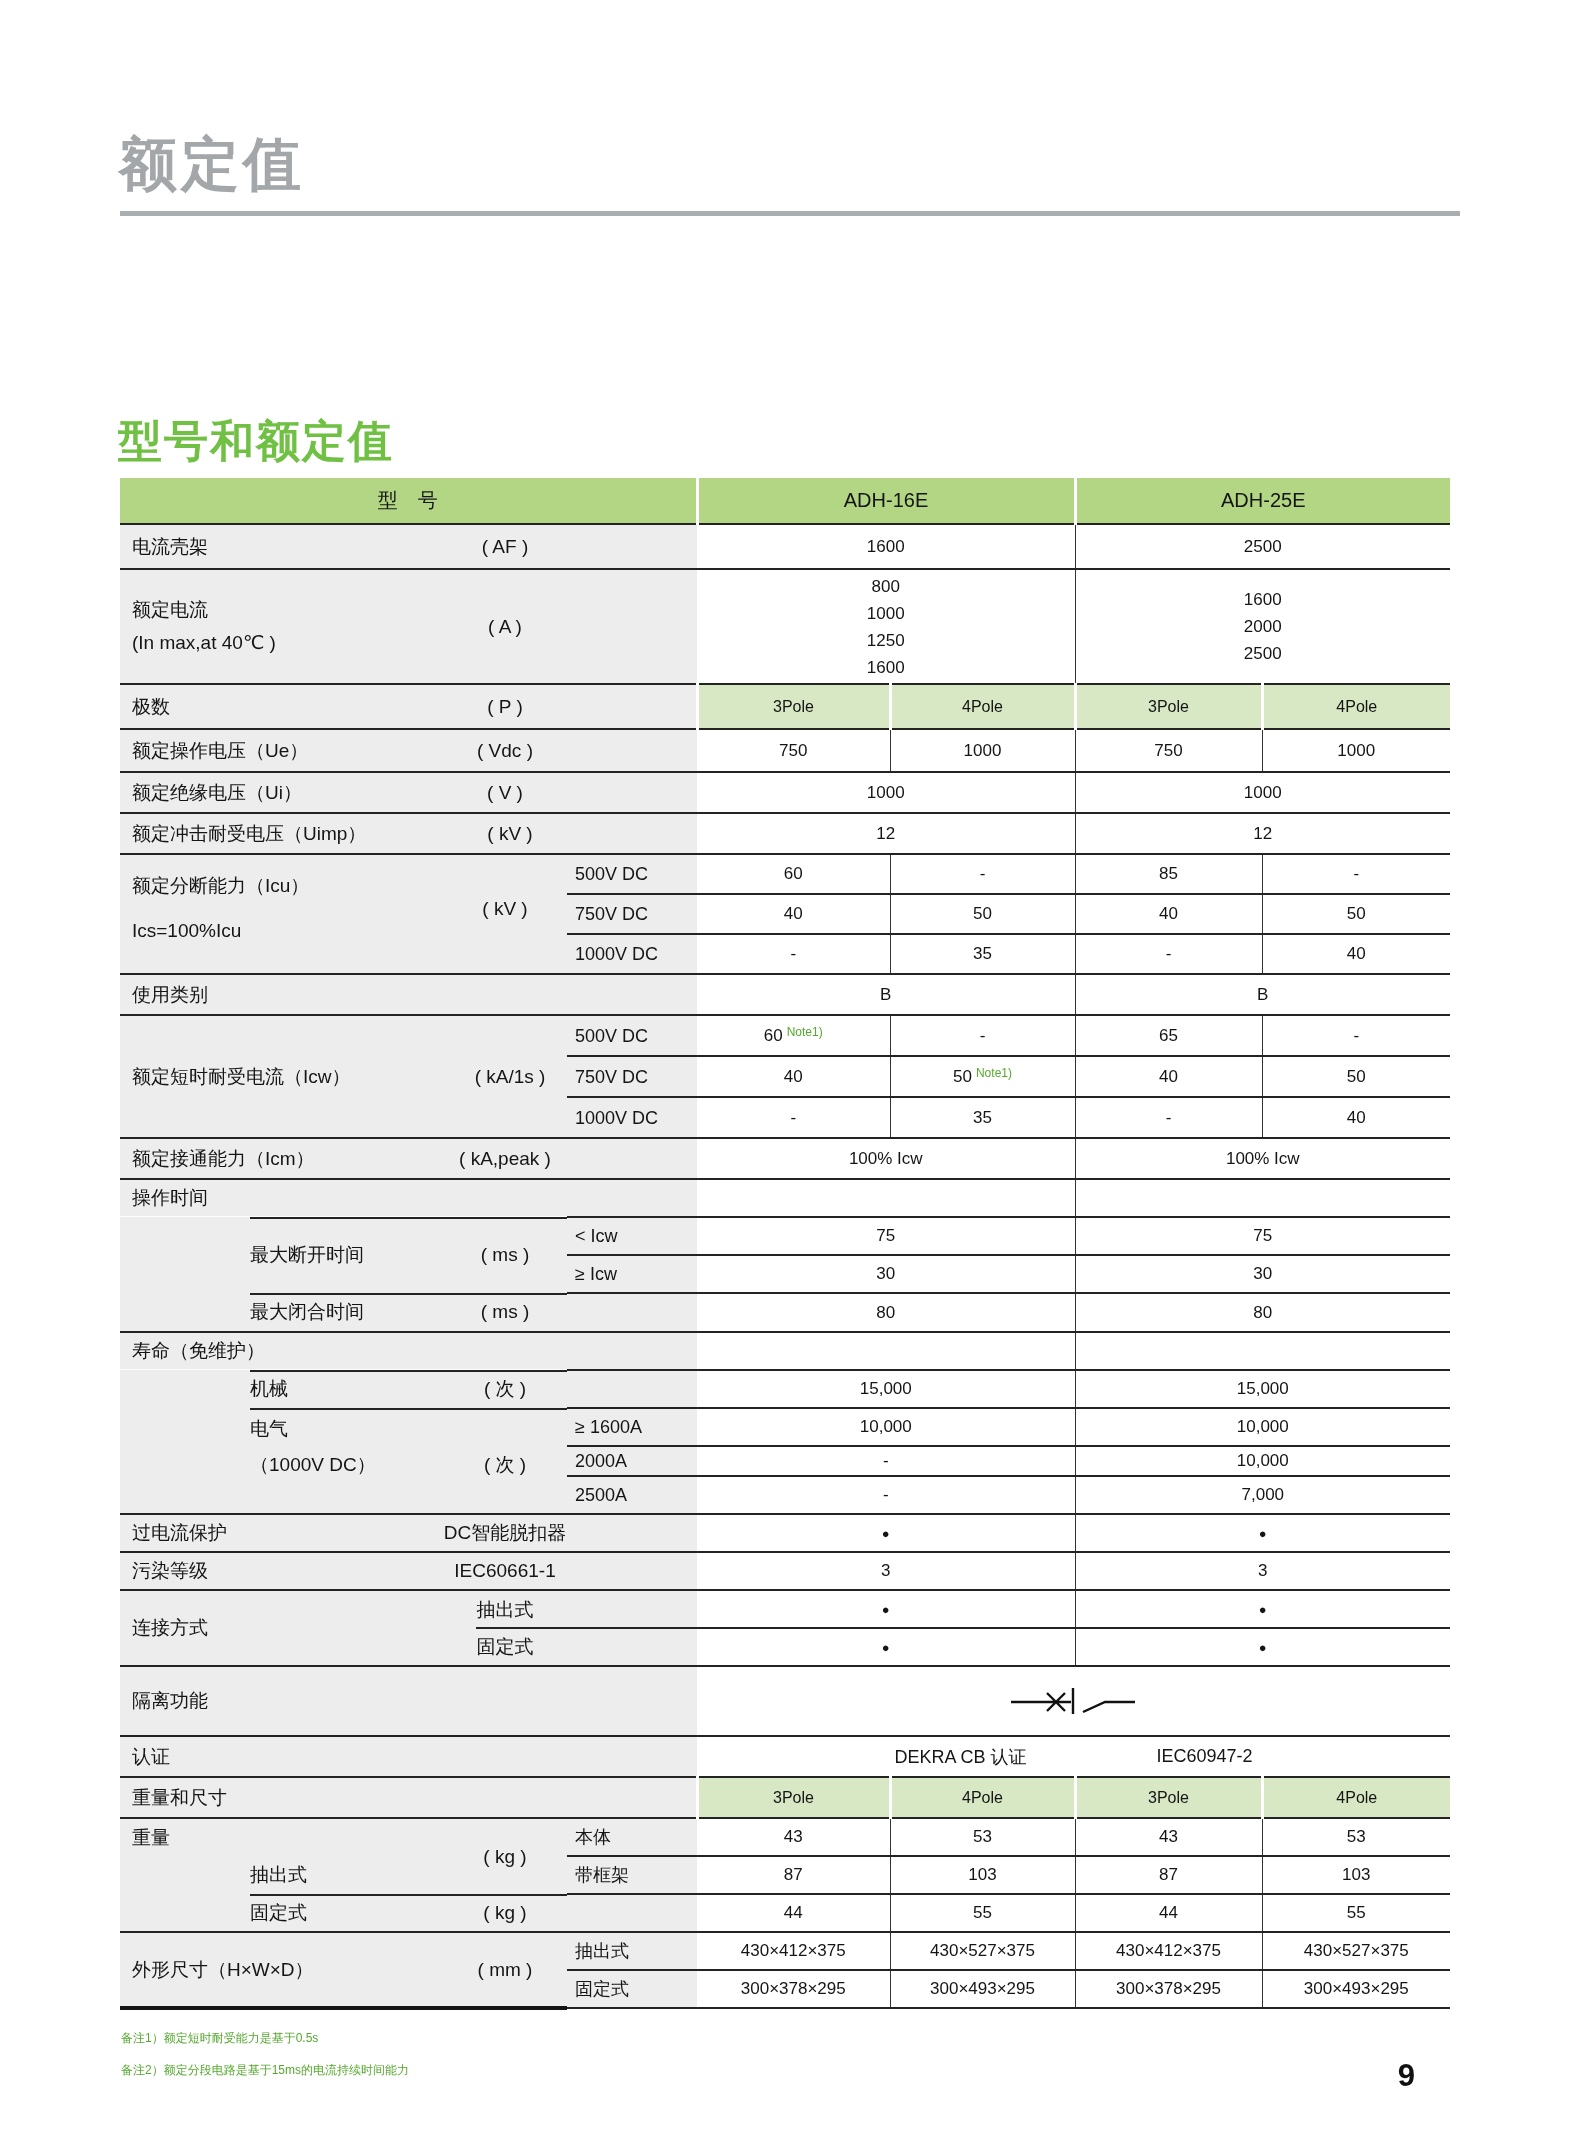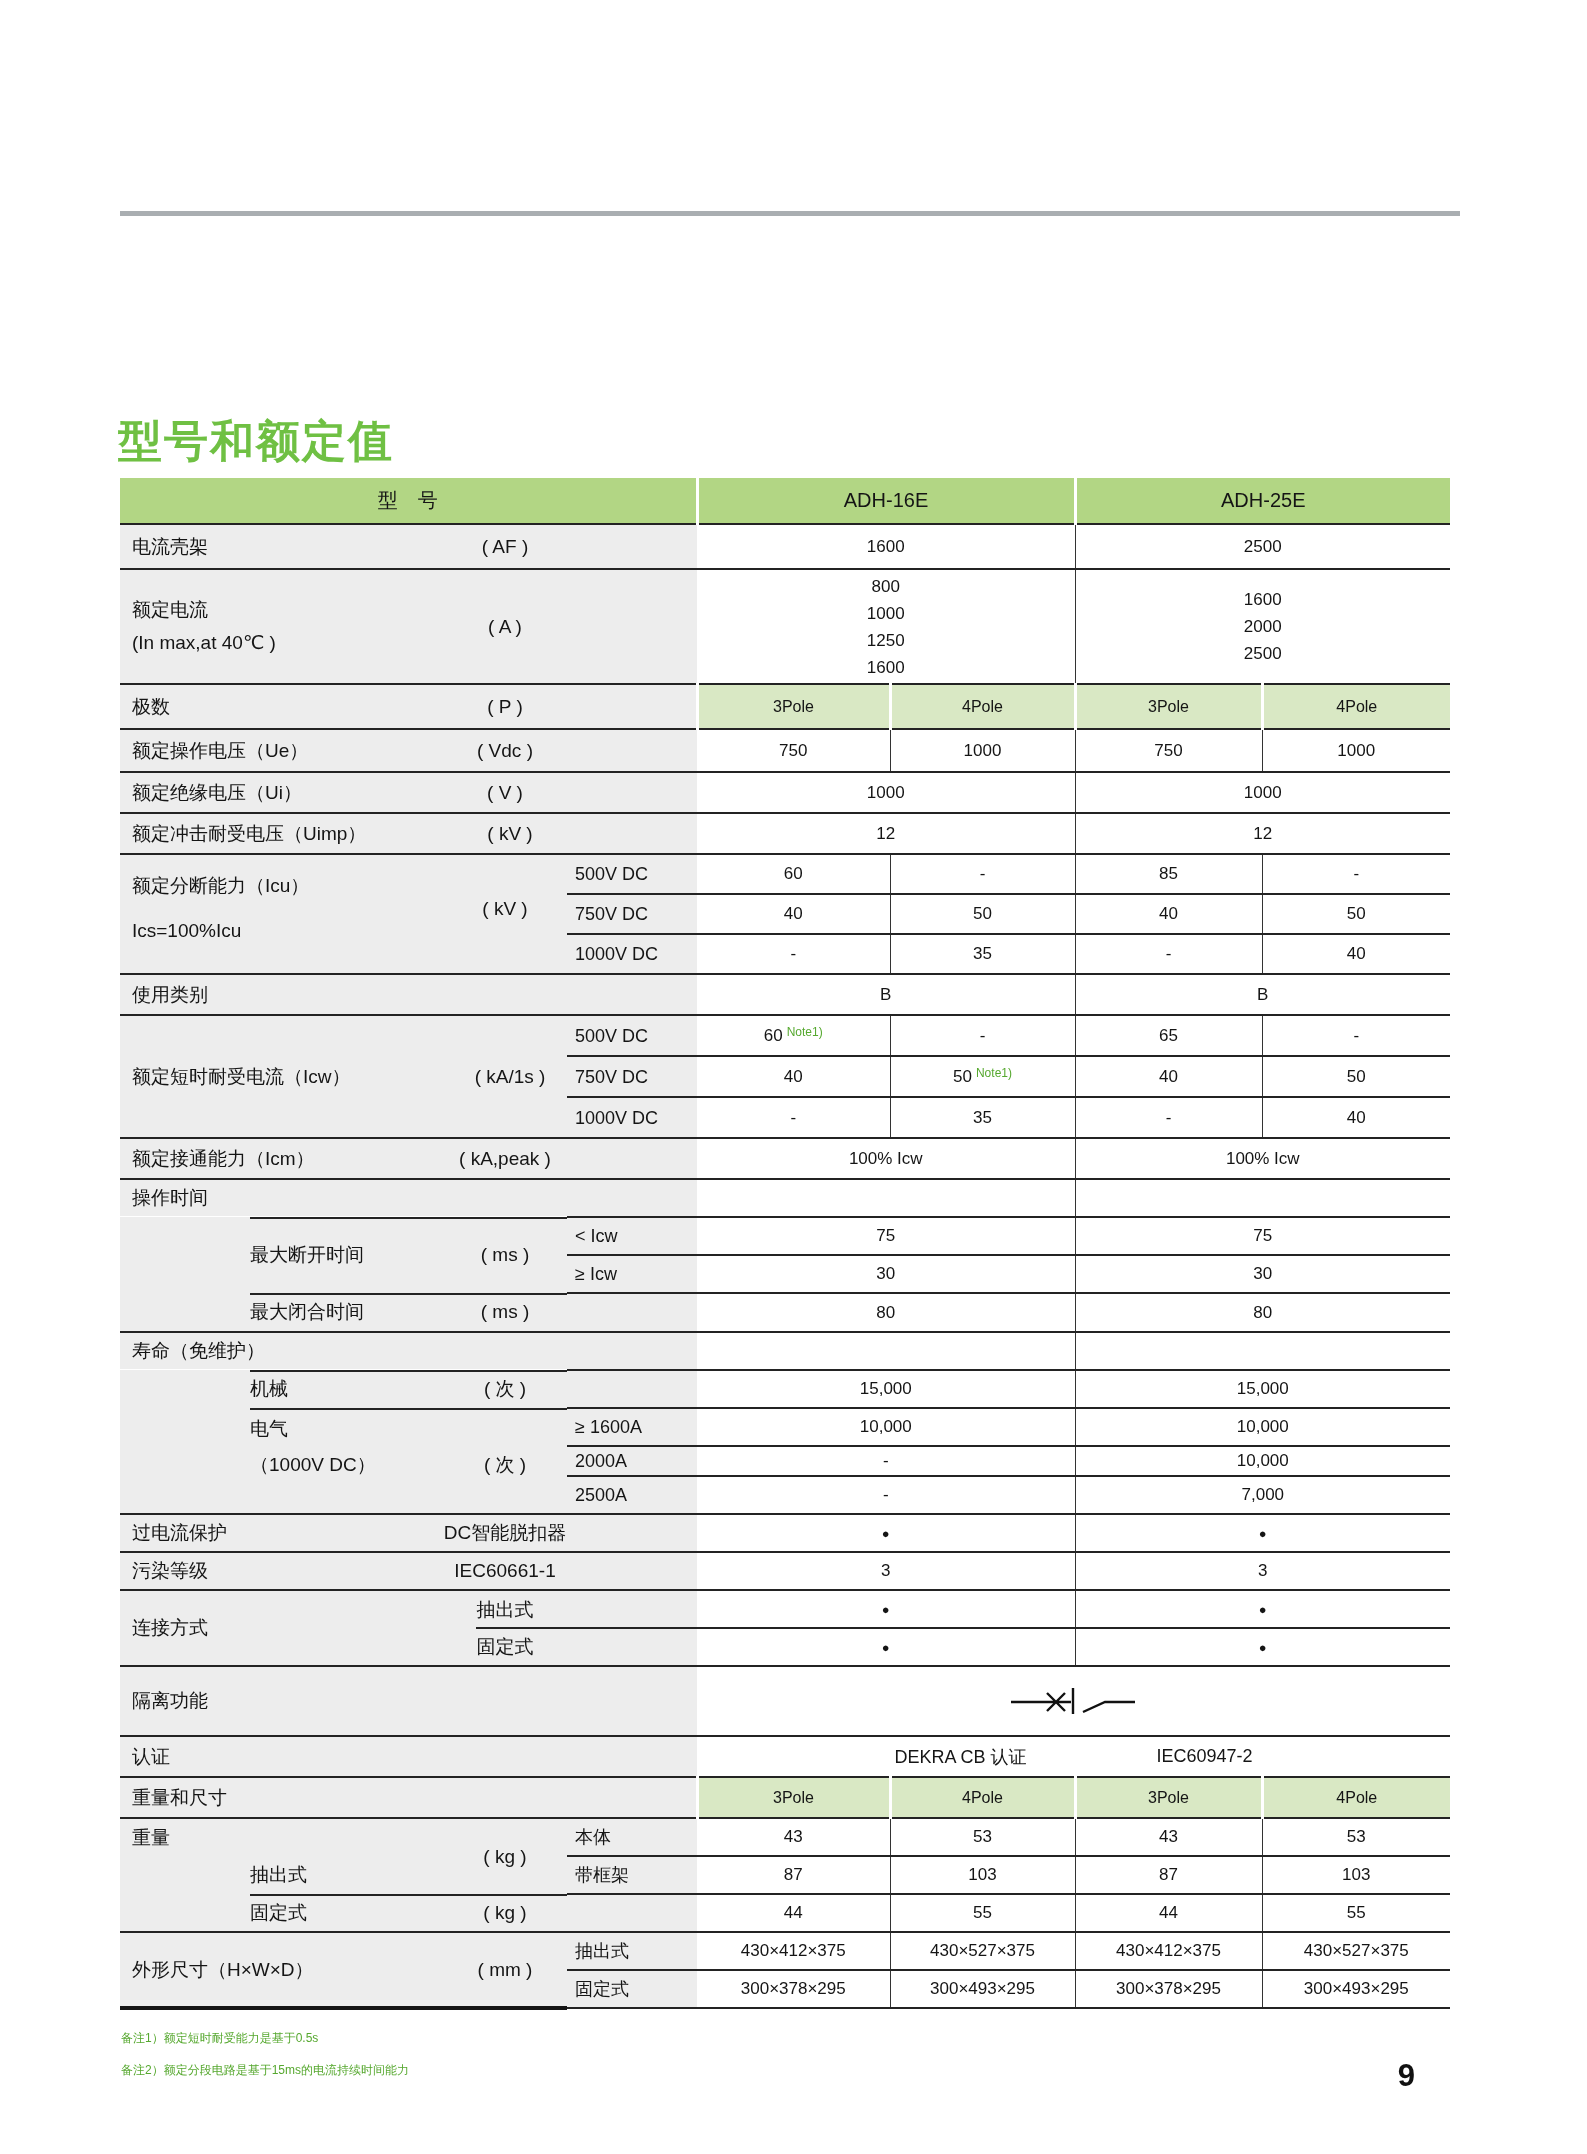--- a/index.html
+++ b/index.html
@@ -31,20 +31,21 @@
   .midline{position:absolute;top:calc(50% - 1px);right:0;height:2px;background:#232323;}
   .symwrap{display:inline-block;line-height:0;}
   .note{position:absolute;left:121px;color:#56a82f;font-size:12px;}
   .note1{top:2030px;} .note2{top:2062px;}
   .page-num{position:absolute;right:172px;top:2058px;font-size:31px;font-weight:700;color:#111;}
 </style>
 </head>
 <body>
 
 <div class="page">
+  <div class="doc-title">额定值</div>
   <div class="title-rule"></div>
   <div class="section-title">型号和额定值</div>
   <table class="spec">
     <colgroup>
       <col class="c1">
         <col class="c2">
         <col class="c3">
         <col class="c4">
         <col class="c5">
         <col class="c6">

